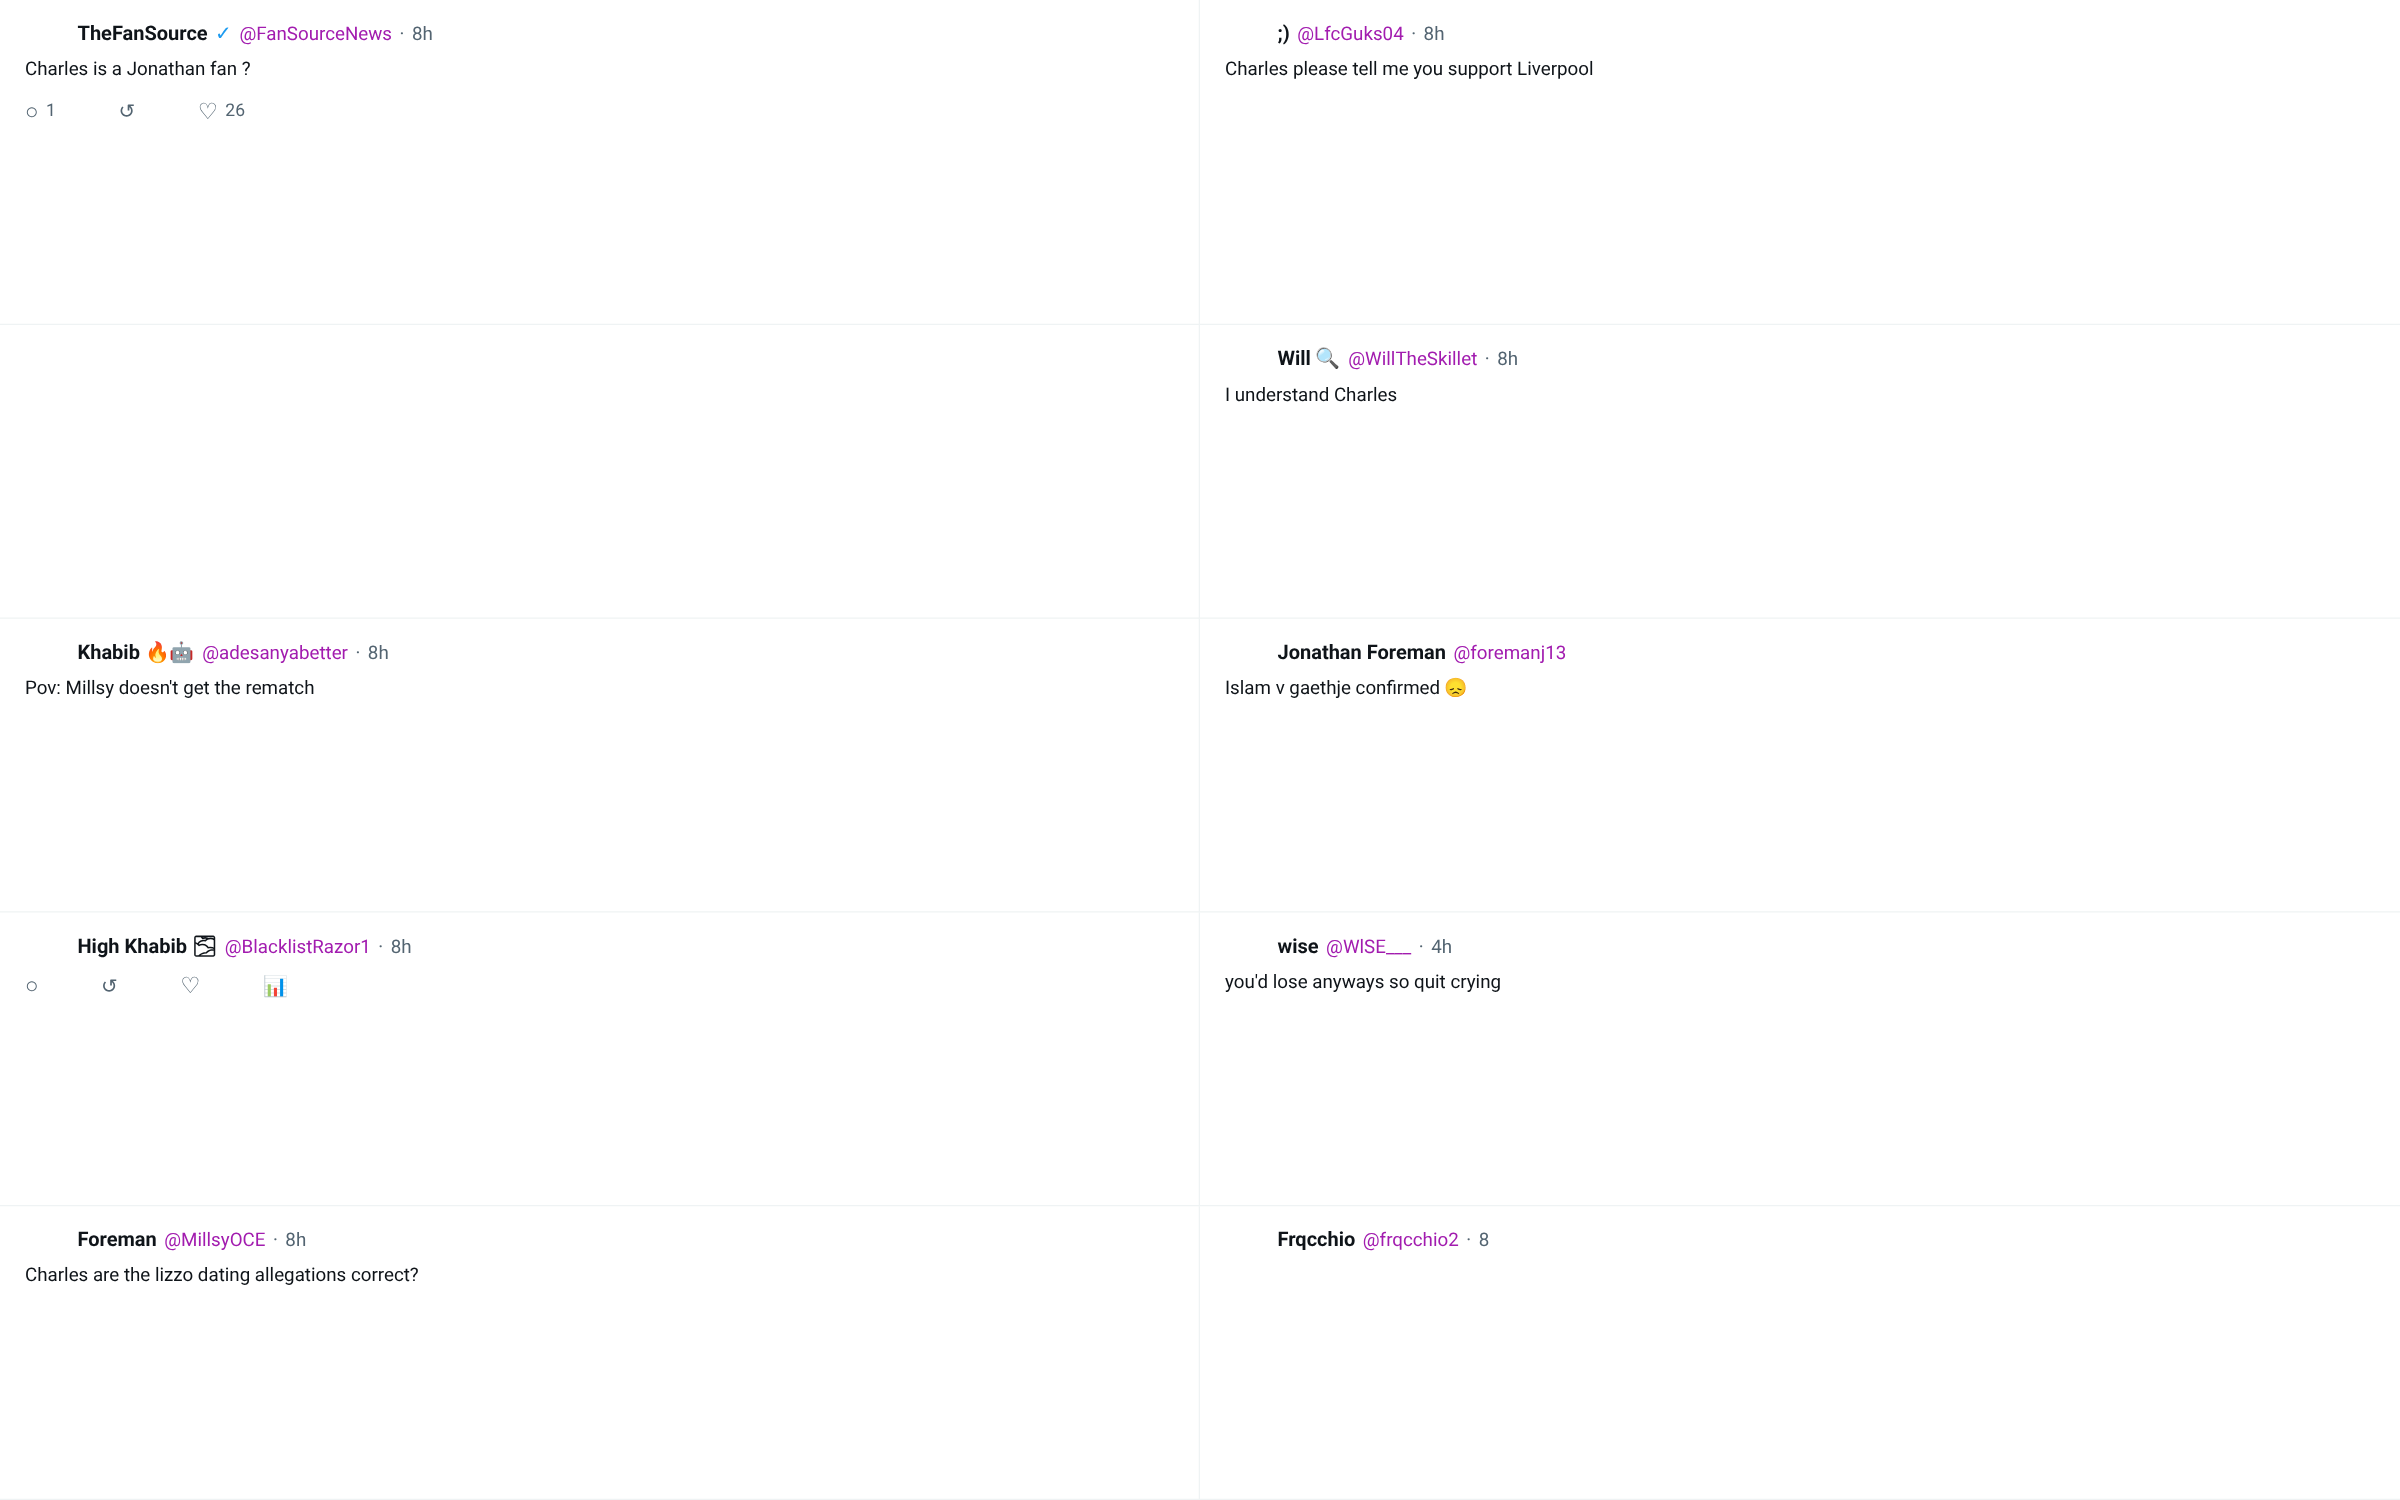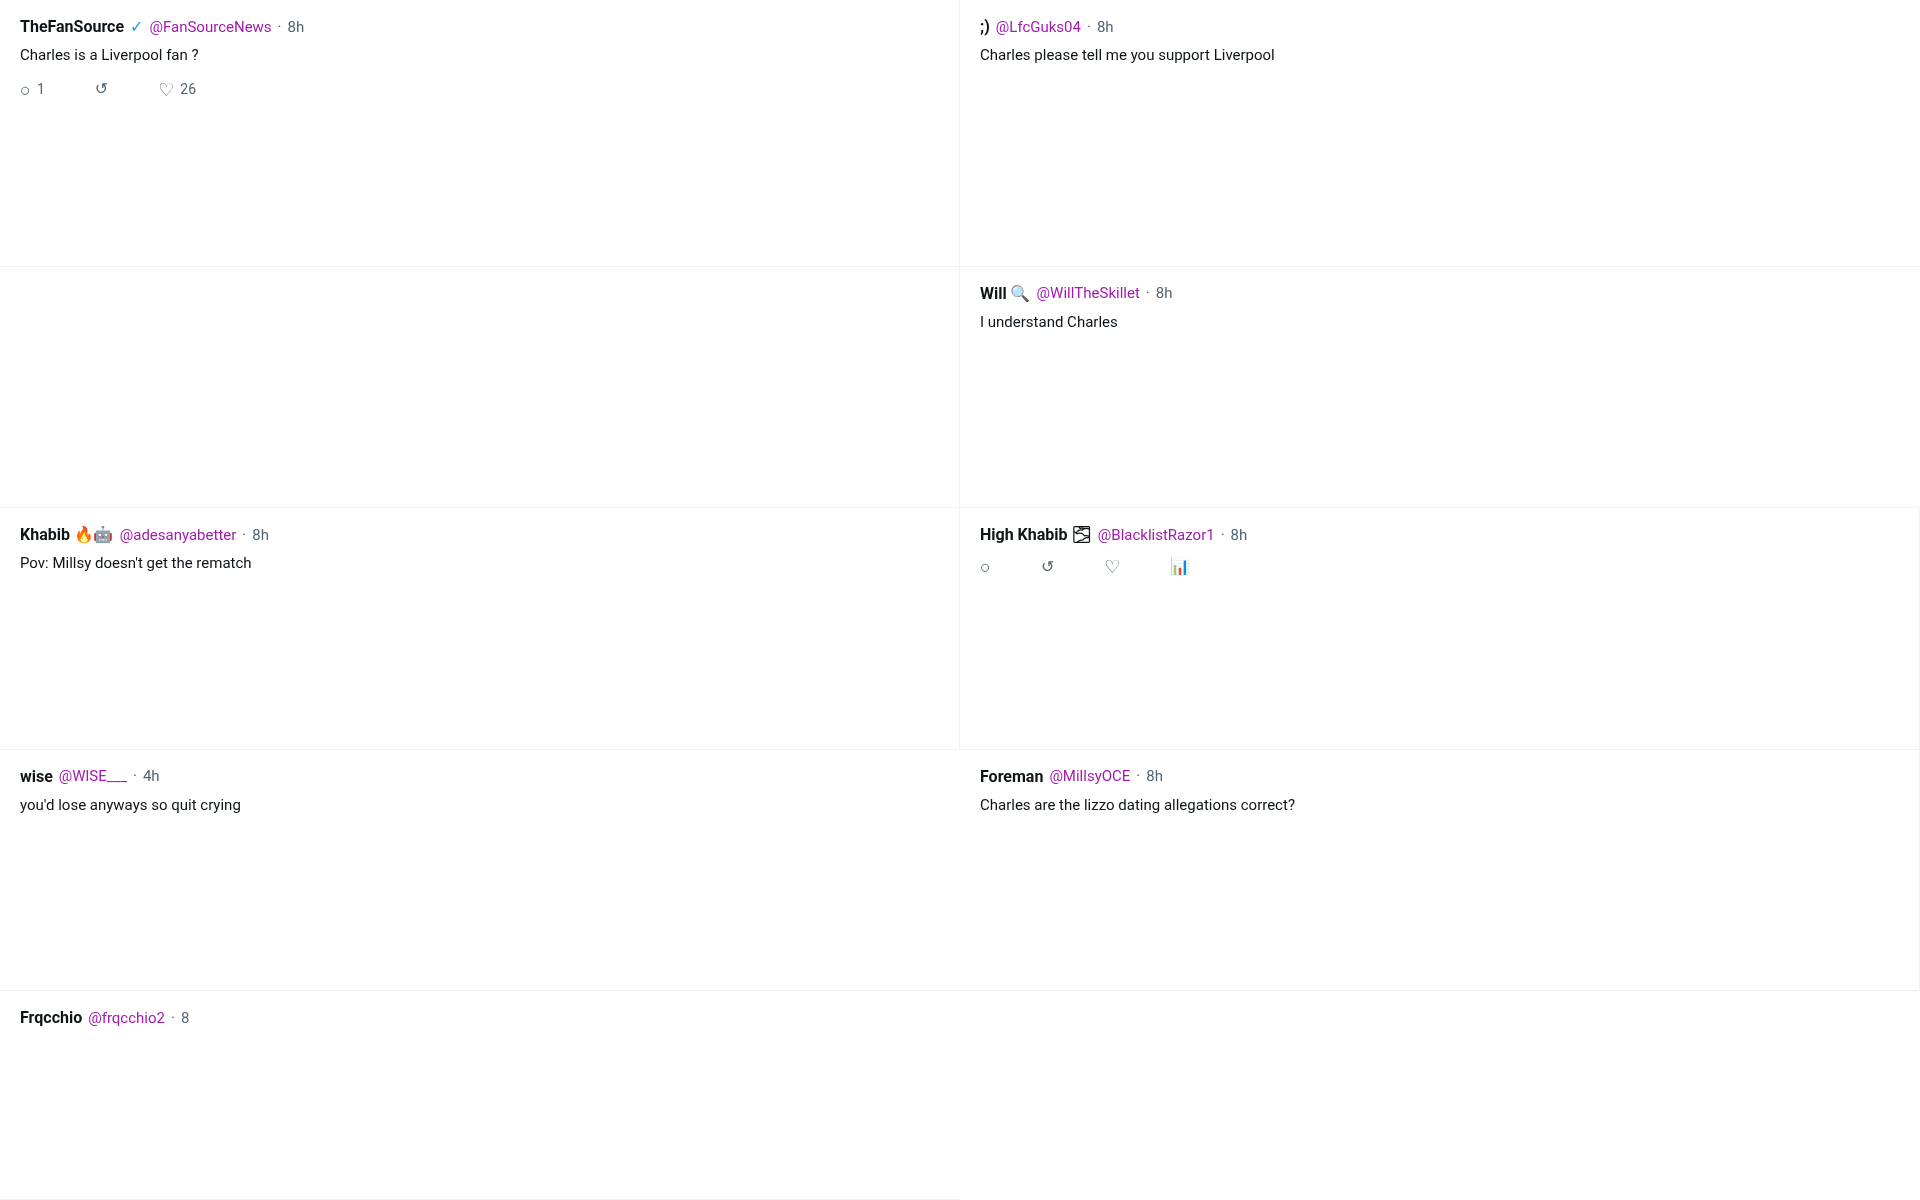--- a/index.html
+++ b/index.html
@@ -28,20 +28,21 @@
       display: flex;
       align-items: center;
       gap: 6px;
       margin-bottom: 6px;
       flex-wrap: wrap;
     }
     .tweet-username {
       font-weight: 700;
       font-size: 16px;
       color: #0f1419;
+      margin-left: 42px;
     }
     .tweet-handle {
       color: #a21caf;
       font-weight: 400;
       font-size: 15px;
     }
     .tweet-time {
       color: #536471;
       font-size: 15px;
     }
@@ -79,21 +80,21 @@
 <div class="grid">
 
   <div class="tweet">
     <div class="tweet-header">
       <span class="tweet-username">TheFanSource</span>
       <span class="verified-badge">✓</span>
       <span class="tweet-handle">@FanSourceNews</span>
       <span class="tweet-time">·</span>
       <span class="tweet-time">8h</span>
     </div>
-    <div class="tweet-body">Charles is a Liverpool fan ?</div>
+    <div class="tweet-body">Charles is a Jonathan fan ?</div>
     <div class="tweet-actions">
       <div class="action-item">
         <span class="action-icon">○</span>
         <span>1</span>
       </div>
       <div class="action-item">
         <span class="action-icon" style="font-size:16px;">↺</span>
       </div>
       <div class="action-item">
         <span class="action-icon">♡</span>
@@ -128,20 +129,27 @@
   <div class="tweet">
     <div class="tweet-header">
       <span class="tweet-username">Khabib 🔥🤖</span>
       <span class="tweet-handle">@adesanyabetter</span>
       <span class="tweet-time">·</span>
       <span class="tweet-time">8h</span>
     </div>
     <div class="tweet-body">Pov: Millsy doesn't get the rematch</div>
   </div>
 
+  <div class="tweet tweet-right">
+    <div class="tweet-header">
+      <span class="tweet-username">Jonathan Foreman</span>
+      <span class="tweet-handle">@foreman​j13</span>
+    </div>
+    <div class="tweet-body">Islam v gaethje confirmed 😞</div>
+  </div>
 
   <div class="tweet">
     <div class="tweet-header">
       <span class="tweet-username">High Khabib 🌫</span>
       <span class="tweet-handle">@BlacklistRazor1</span>
       <span class="tweet-time">·</span>
       <span class="tweet-time">8h</span>
     </div>
     <div class="tweet-actions">
       <div class="action-item">

